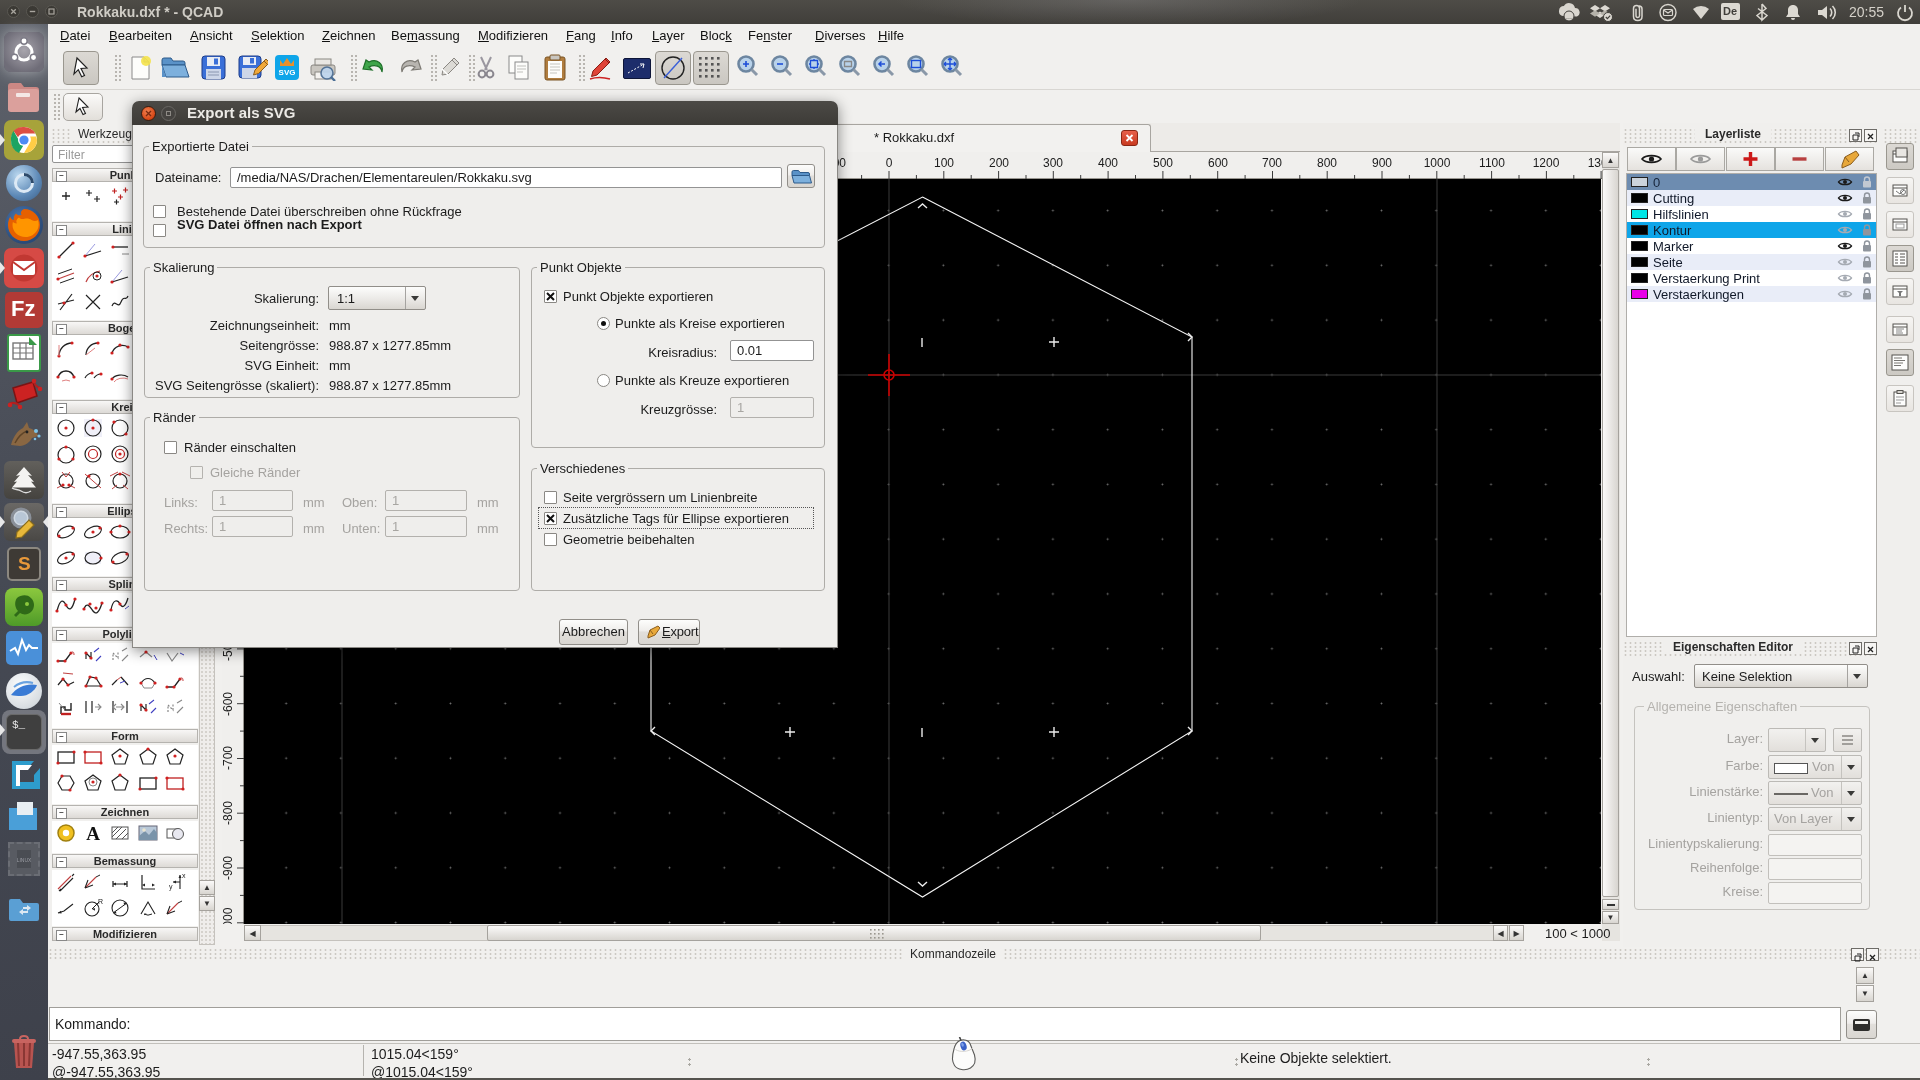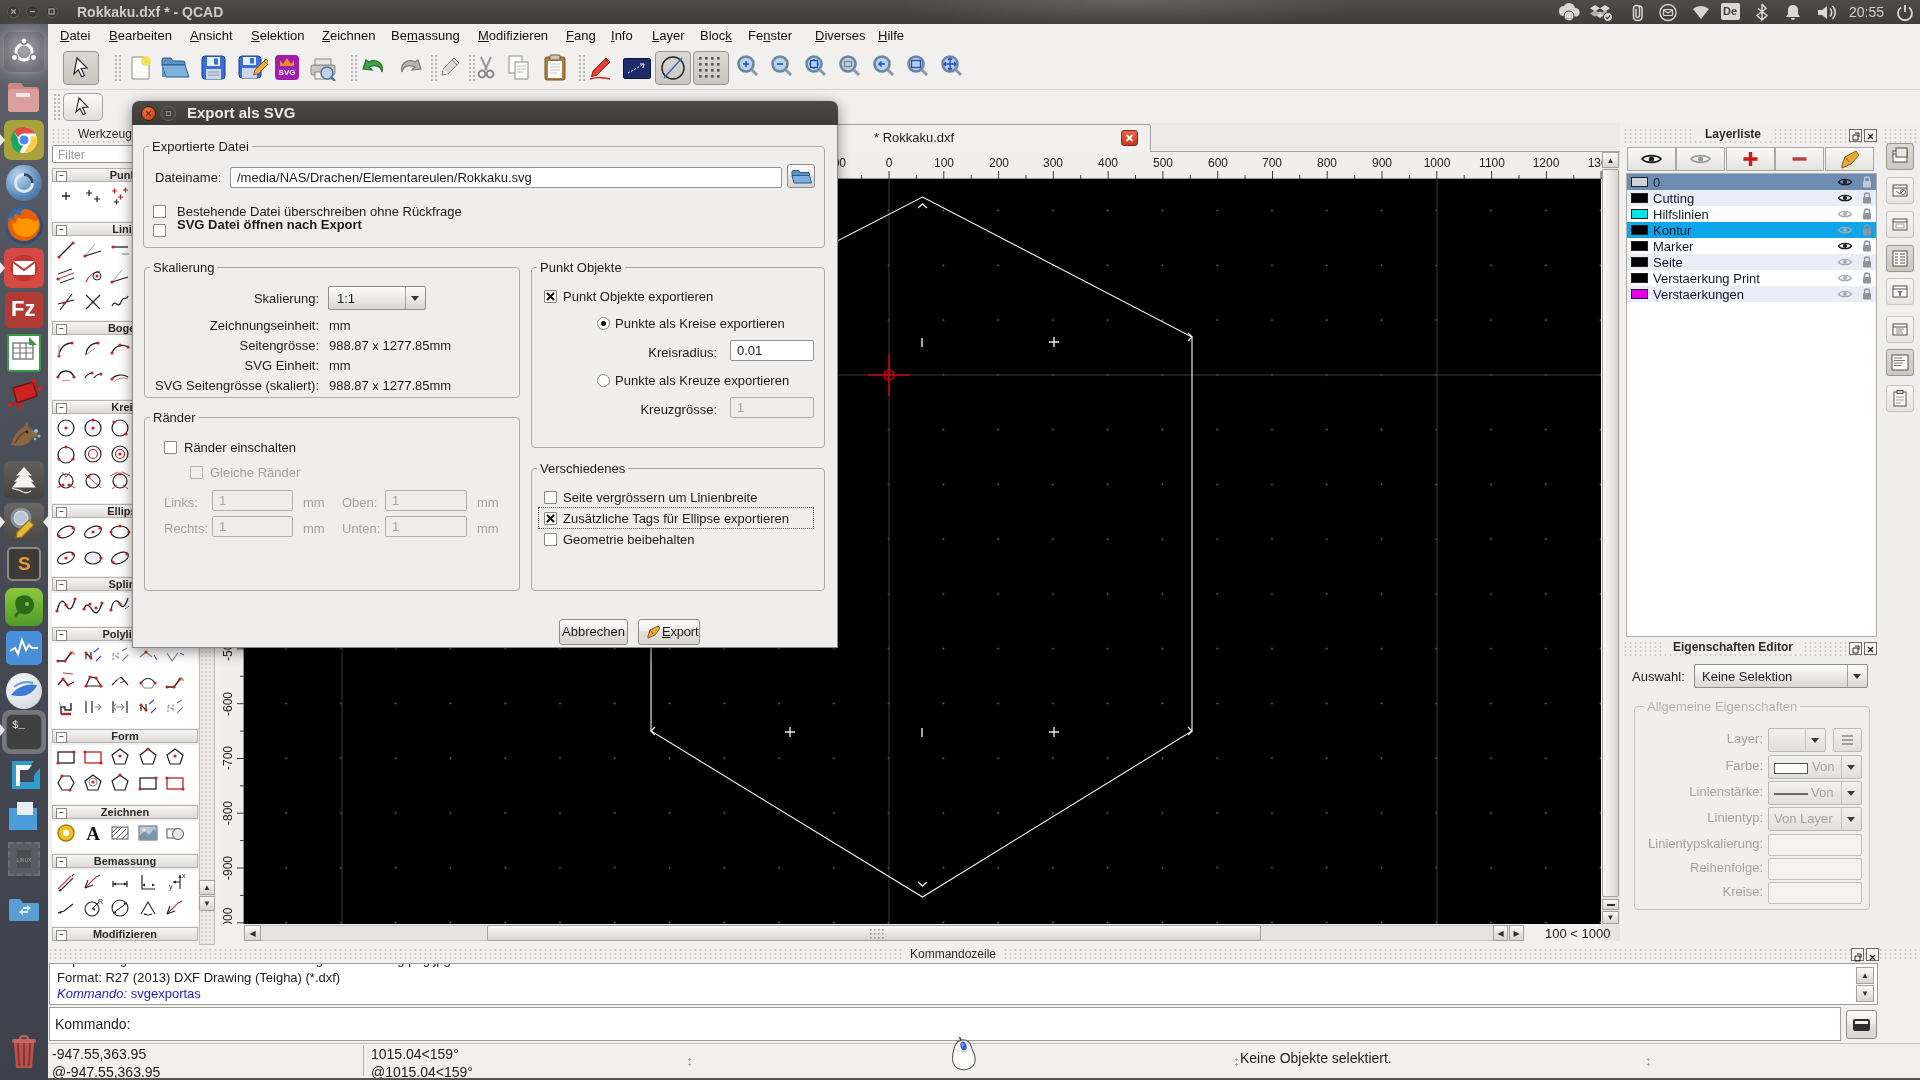--- a/index.html
+++ b/index.html
@@ -320,21 +320,21 @@
 
   <svg class="abs" style="left:190px;top:9px" width="30" height="26">
       <rect x="1" y="1" width="22" height="22" rx="3" fill="#3a6fd8" stroke="#1d3d8a"></rect>
       <rect x="5" y="2" width="13" height="8" fill="#e8ecf4"></rect>
       <rect x="12" y="3" width="4" height="5.5" fill="#3a6fd8"></rect>
       <rect x="4" y="13" width="15" height="10" fill="#cdd6e8"></rect>
       <path d="M28 4l-11 11-1.5 5 5-1.5L31.5 7.5z" fill="#f0a83a" stroke="#8a5d1e"></path>
       <path d="M26 6l3.5 3.5" stroke="#8a5d1e"></path>
     </svg>
 
-  <div class="abs" style="left:227px;top:9px;width:24px;height:25px;background:#a21caf;border-radius:4px;">
+  <div class="abs" style="left:227px;top:9px;width:24px;height:25px;background:#0ea5e9;border-radius:4px;">
     <svg width="24" height="25">
         <path d="M5 5l3 4 4-6 4 6 3-4v6H5z" fill="#e8902a"></path>
         <text x="12" y="20" font-size="8" font-weight="bold" fill="#fff" text-anchor="middle">SVG</text>
       </svg></div>
 
   <svg class="abs" style="left:260px;top:10px" width="30" height="25">
       <rect x="3" y="9" width="24" height="10" rx="2" fill="#c9c6c0" stroke="#8a8782"></rect>
       <rect x="7" y="3" width="16" height="6" fill="#e8e6e2" stroke="#8a8782"></rect>
       <rect x="7" y="16" width="16" height="7" fill="#f4f2ef" stroke="#8a8782"></rect>
       <circle cx="19" cy="17" r="6" fill="#bcd4ec" stroke="#4a6d94" stroke-width="1.6" opacity=".92"></circle>
@@ -1324,25 +1324,20 @@
 
 <div class="abs" id="bottom" style="left:48px;top:947px;width:1872px;height:133px;background:#f1f0ee;">
     <div class="abs dotbar" style="left:0;top:1px;width:1872px;height:13px;"></div>
 <div class="abs" style="left:0;top:0;width:1810px;text-align:center;font-size:12px;color:#2a2a2a;"><span style="background:#f1f0ee;padding:0 8px;">Kommandozeile</span></div>
 <div class="titbtn" style="left:1803px;top:1px;"><svg width="11" height="11">
         <path d="M3 4h5v5H3zM5 2h4v4" fill="none" stroke="#222"></path>
       </svg></div>
 <div class="titbtn" style="left:1818px;top:1px;"><svg width="11" height="11">
         <path d="M3 3l5 5M8 3l-5 5" stroke="#222" stroke-width="1.3"></path>
       </svg></div>
-<div class="abs" style="left:1px;top:16px;width:1829px;height:42px;background:#fff;border:1px solid #a09e99;box-sizing:border-box;overflow:hidden;">
-      <div class="txt" style="left:7px;top:-12px;font-size:13px;color:#1c1c1c;">Exportiere gewählte Geometrie der Zeichnung als Datei: svg png jpg</div>
-      <div class="txt" style="left:7px;top:6px;font-size:13px;color:#1c1c1c;">Format: R27 (2013) DXF Drawing (Teigha) (*.dxf)</div>
-      <div class="txt" style="left:7px;top:22px;font-size:13px;color:#2222cc;"><i>Kommando:</i> svgexportas</div>
-    </div>
 <div class="abs" style="left:1808px;top:20px;width:18px;height:17px;background:linear-gradient(#fbfaf9,#d8d5d0);border:1px solid #a5a29d;box-sizing:border-box;font-size:8px;text-align:center;line-height:16px;color:#333;">▲</div>
 <div class="abs" style="left:1808px;top:38px;width:18px;height:17px;background:linear-gradient(#fbfaf9,#d8d5d0);border:1px solid #a5a29d;box-sizing:border-box;font-size:8px;text-align:center;line-height:16px;color:#333;">▼</div>
 <div class="abs" style="left:1px;top:60px;width:1792px;height:34px;background:#fff;border:1px solid #a09e99;box-sizing:border-box;">
       <div class="txt" style="left:5px;top:8px;font-size:14px;color:#1c1c1c;">Kommando:</div>
     </div>
 <div class="btn" style="left:1798px;top:63px;width:31px;height:29px;">
       <div class="abs" style="left:6px;top:8px;width:17px;height:12px;background:#2e2d2b;border-radius:2px;">
         <div class="abs" style="left:2px;top:2px;width:13px;height:3px;background:#f0efec;"></div>
       </div>
     </div>

